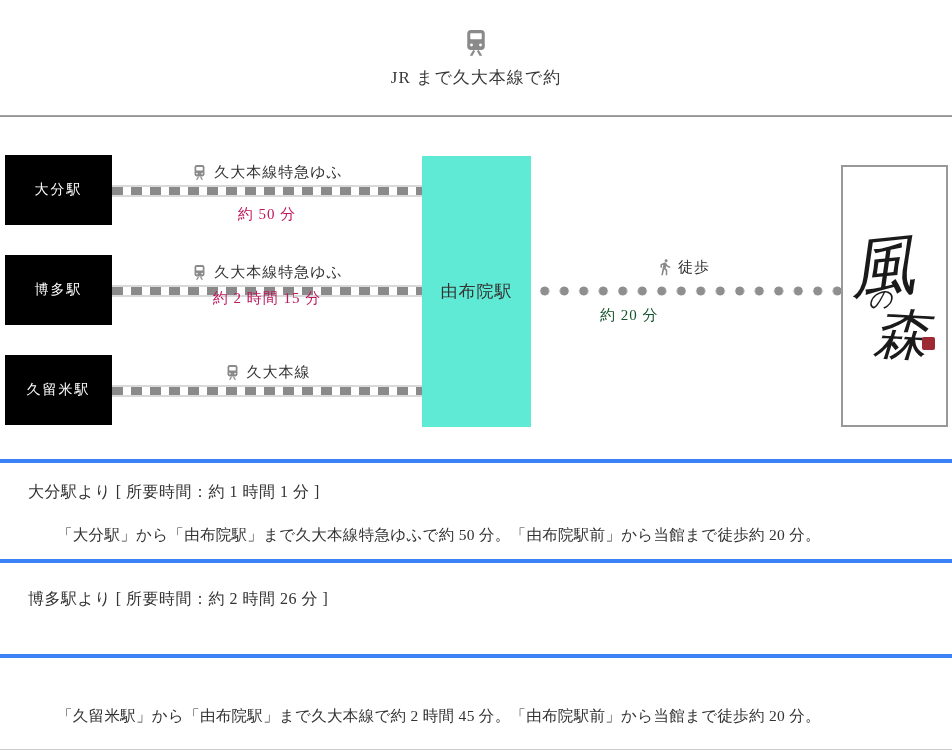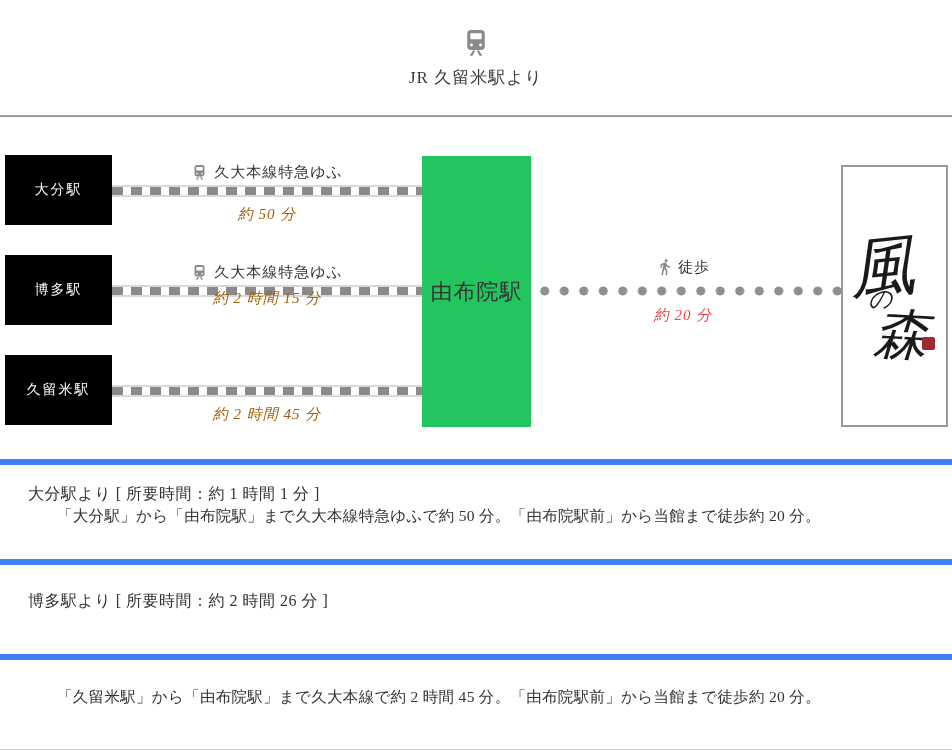--- a/index.html
+++ b/index.html
@@ -36,85 +36,85 @@
 
   .line-label {
     position: absolute; left: 112px; width: 310px; height: 22px;
     display: flex; align-items: center; justify-content: center; gap: 6px;
     font-size: 15px; color: #333333; letter-spacing: 1px;
   }
   .line-label .train-icon-sm { width: 17px; height: 17px; color: #8a8a8a; flex: 0 0 auto; }
 
   .duration {
     position: absolute; left: 112px; width: 310px; height: 20px;
-    text-align: center; font-size: 15px; color: #a16207; letter-spacing: 1px; font-style: italic;
+    text-align: center; font-size: 15px; color: #be185d; letter-spacing: 1px;
   }
 
   .hub-box {
     position: absolute; left: 422px; top: 39px; width: 109px; height: 271px;
-    background: #22c55e; color: #333333;
+    background: #5eead4; color: #333333;
     display: flex; align-items: center; justify-content: center;
-    font-size: 22px; letter-spacing: 1px;
+    font-size: 17px; letter-spacing: 1px;
   }
 
   .walk-dots {
     position: absolute; left: 535px; top: 169px; width: 310px; height: 10px;
     background-image: radial-gradient(circle, #8f8f8f 4.2px, rgba(0,0,0,0) 4.8px);
     background-size: 19.5px 10px;
     background-repeat: repeat-x;
     background-position: left center;
   }
   .walk-label {
     position: absolute; left: 600px; top: 141px; width: 166px; height: 22px;
     display: flex; align-items: flex-start; justify-content: center; gap: 4px;
     font-size: 15px; color: #333333; letter-spacing: 1px;
   }
   .walk-label .walk-icon { width: 18px; height: 18px; color: #8a8a8a; flex: 0 0 auto; }
   .walk-duration {
     position: absolute; left: 600px; top: 189px; width: 166px; height: 20px;
-    text-align: center; font-size: 15px; color: #ef4444; letter-spacing: 1px; font-style: italic;
+    font-size: 15px; color: #14532d; letter-spacing: 1px;
   }
 
   
   .logo-box {
     position: absolute; left: 841px; top: 48px; width: 107px; height: 262px;
     border: 2px solid #999999; background: #ffffff;
   }
   .logo-box span { position: absolute; color: #1a1a1a; font-style: italic; }
   .logo-kaze { left: 6px;  top: 56px;  font-size: 66px; transform: rotate(-6deg); }
   .logo-no   { left: 25px; top: 116px; font-size: 24px; transform: rotate(-4deg); }
   .logo-mori { left: 31px; top: 132px; font-size: 54px; transform: rotate(3deg); }
   .logo-seal {
     position: absolute; left: 79px; top: 170px; width: 13px; height: 13px;
     background: #9d2933; border-radius: 2px;
   }
 
   
   .details { width: 952px; }
-  .detail-section { border-top: 6px solid #3b82f6; padding: 19px 20px 0 28px; height: 100px; }
+  .detail-section { border-top: 4px solid #3b82f6; padding: 19px 20px 0 28px; height: 100px; }
   .detail-section.short { height: 95px; padding-top: 26px; }
   .detail-heading { font-size: 16px; color: #333333; letter-spacing: 0.5px; }
-  .detail-body { margin-top: 1px; margin-left: 29px; font-size: 15.5px; color: #333333; letter-spacing: 0.3px; }
+  .detail-body { margin-top: 22px; margin-left: 29px; font-size: 15.5px; color: #333333; letter-spacing: 0.3px; }
   .bottom-divider { border-top: 1px solid #cccccc; width: 952px; }
 </style>
 </head>
 <body>
 
 <div class="header">
   <span class="train-icon-lg">
     <svg viewBox="0 0 24 24" width="100%" height="100%">
       <rect x="5" y="1.5" width="14" height="16" rx="3" fill="currentColor"></rect>
       <rect x="7.4" y="4.2" width="9.2" height="4.8" rx="0.6" fill="#ffffff"></rect>
       <circle cx="8.4" cy="13.6" r="1.15" fill="#ffffff"></circle>
       <circle cx="15.6" cy="13.6" r="1.15" fill="#ffffff"></circle>
       <path d="M9.8 17.6 L7 22.2 L9.2 22.2 L11.3 18.4 Z" fill="currentColor"></path>
       <path d="M14.2 17.6 L17 22.2 L14.8 22.2 L12.7 18.4 Z" fill="currentColor"></path>
     </svg>
   </span>
-  <div class="page-title">JR 久留米駅より</div>
+  <div class="page-title">JR まで久大本線で約</div>
 </div>
 <div class="header-divider"></div>
 
 <div class="diagram">
 
   <div class="station-box" style="top:38px">大分駅</div>
   <div class="line-label" style="top:44px">
     <span class="train-icon-sm">
       <svg viewBox="0 0 24 24" width="100%" height="100%">
         <rect x="5" y="1.5" width="14" height="16" rx="3" fill="currentColor"></rect>
@@ -141,22 +141,34 @@
         <path d="M9.8 17.6 L7 22.2 L9.2 22.2 L11.3 18.4 Z" fill="currentColor"></path>
         <path d="M14.2 17.6 L17 22.2 L14.8 22.2 L12.7 18.4 Z" fill="currentColor"></path>
       </svg>
     </span>
     <span>久大本線特急ゆふ</span>
   </div>
   <div class="track" style="top:168px"></div>
   <div class="duration" style="top:172px">約 2 時間 15 分</div>
 
   <div class="station-box" style="top:238px">久留米駅</div>
+  <div class="line-label" style="top:244px">
+    <span class="train-icon-sm">
+      <svg viewBox="0 0 24 24" width="100%" height="100%">
+        <rect x="5" y="1.5" width="14" height="16" rx="3" fill="currentColor"></rect>
+        <rect x="7.4" y="4.2" width="9.2" height="4.8" rx="0.6" fill="#ffffff"></rect>
+        <circle cx="8.4" cy="13.6" r="1.15" fill="#ffffff"></circle>
+        <circle cx="15.6" cy="13.6" r="1.15" fill="#ffffff"></circle>
+        <path d="M9.8 17.6 L7 22.2 L9.2 22.2 L11.3 18.4 Z" fill="currentColor"></path>
+        <path d="M14.2 17.6 L17 22.2 L14.8 22.2 L12.7 18.4 Z" fill="currentColor"></path>
+      </svg>
+    </span>
+    <span>久大本線</span>
+  </div>
   <div class="track" style="top:268px"></div>
-  <div class="duration" style="top:288px">約 2 時間 45 分</div>
 
   <div class="hub-box">由布院駅</div>
 
   <div class="walk-dots"></div>
   <div class="walk-label">
     <span class="walk-icon">
       <svg viewBox="0 0 24 24" width="100%" height="100%">
         <path fill="currentColor" d="M13.5 5.5c1.1 0 2-.9 2-2s-.9-2-2-2-2 .9-2 2 .9 2 2 2zM9.8 8.9 7 23h2.1l1.8-8 2.1 2v6h2v-7.5l-2.1-2 .6-3C14.8 12 16.8 13 19 13v-2c-1.9 0-3.5-1-4.3-2.4l-1-1.6c-.4-.6-1-1-1.7-1-.3 0-.5.1-.8.1L6 8.3V13h2V9.6l1.8-.7"></path>
       </svg>
     </span>

